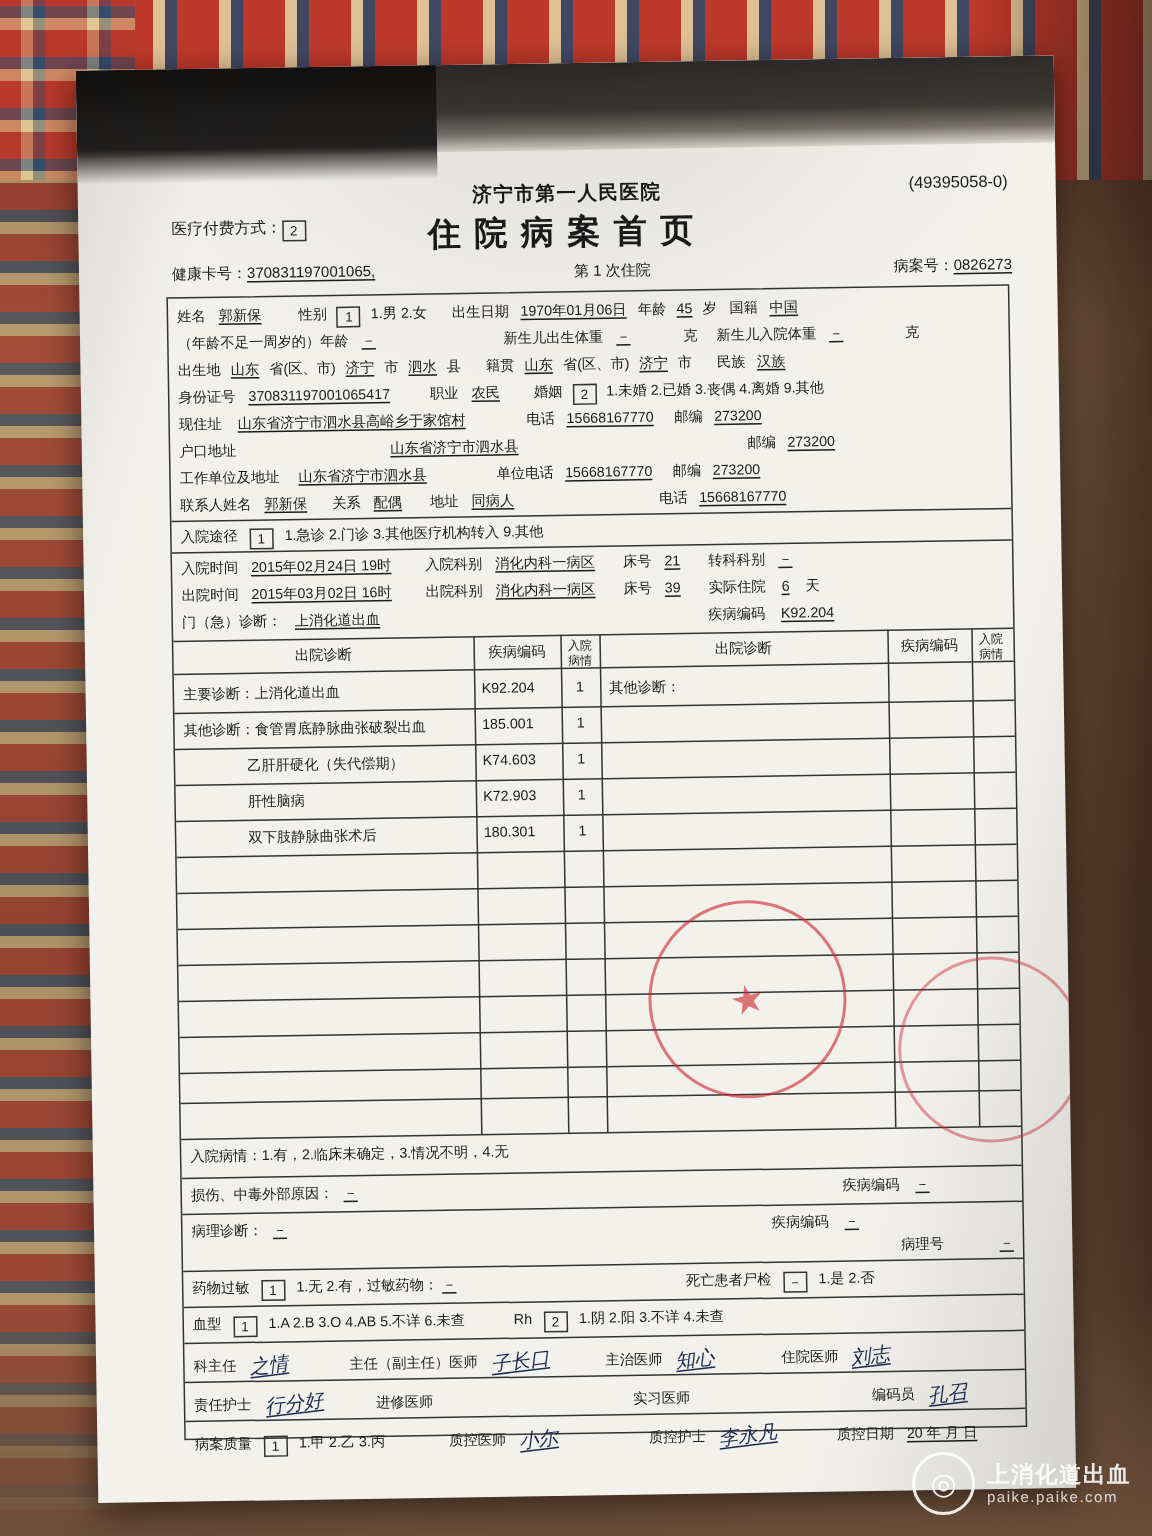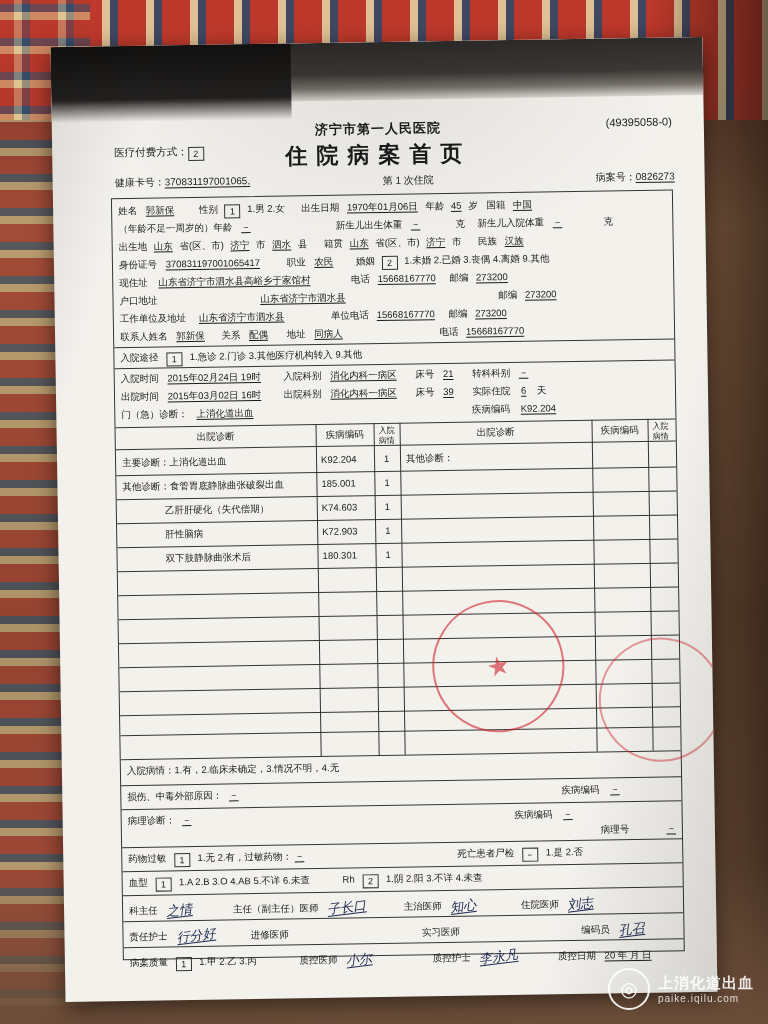--- a/index.html
+++ b/index.html
@@ -447,15 +447,15 @@
     <div class="stamp2"></div>
 
   </div>
   <div class="paper-shade"></div>
 </div>
 
 <div class="wm">
   <div class="wm-circle">◎</div>
   <div>
     <div class="wm-t1">上消化道出血</div>
-    <div class="wm-t2">paike.iqilu.com</div>
+    <div class="wm-t2">paike.paike.com</div>
   </div>
 </div>
 
 </body></html>

